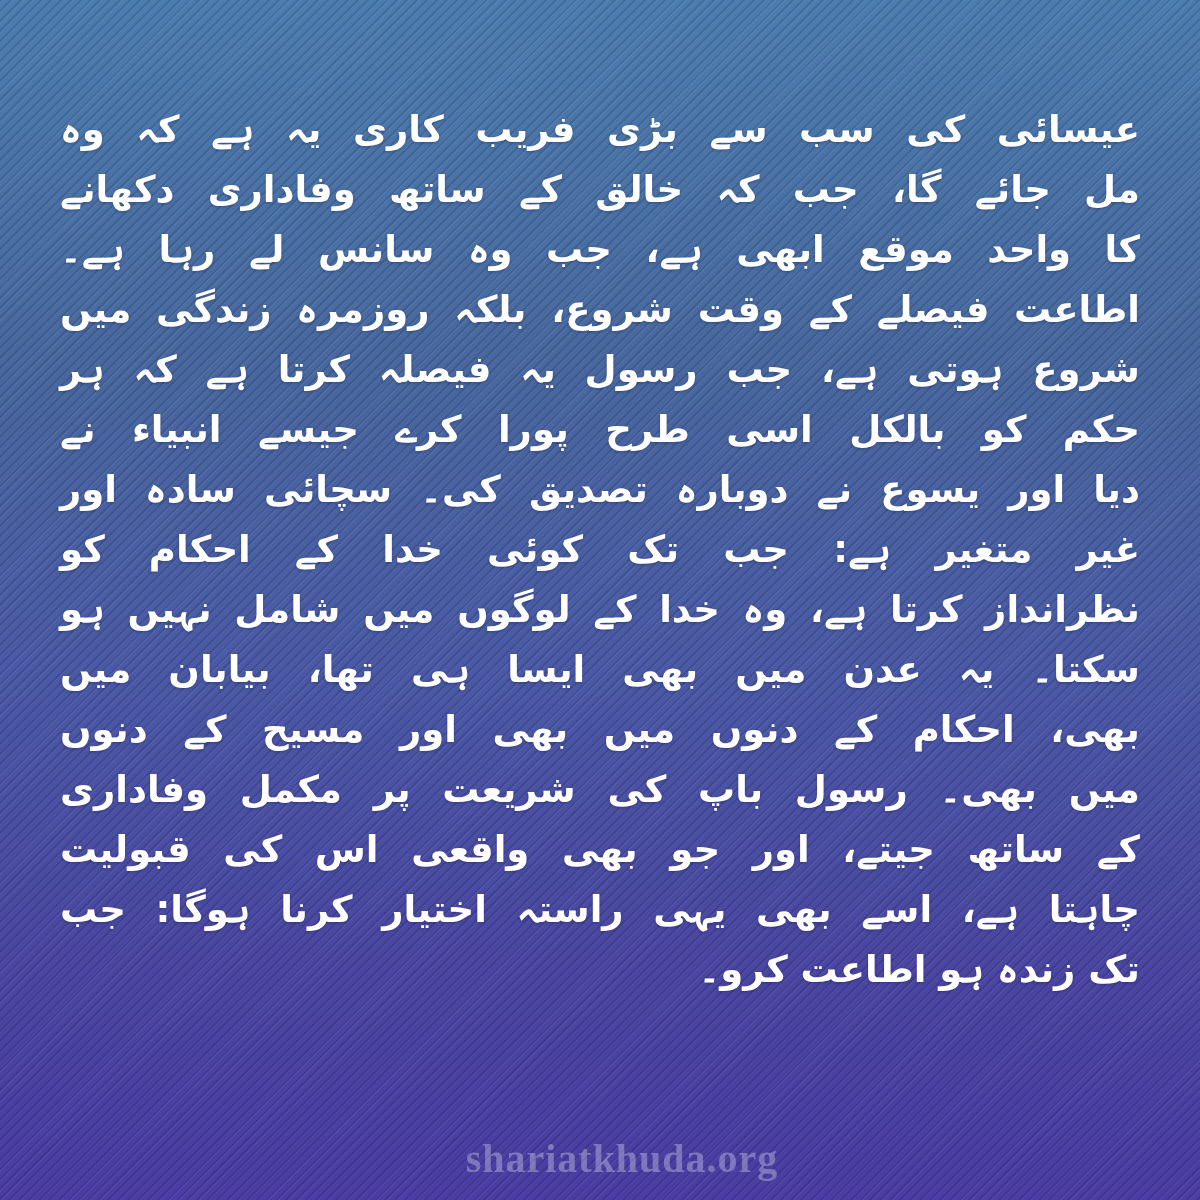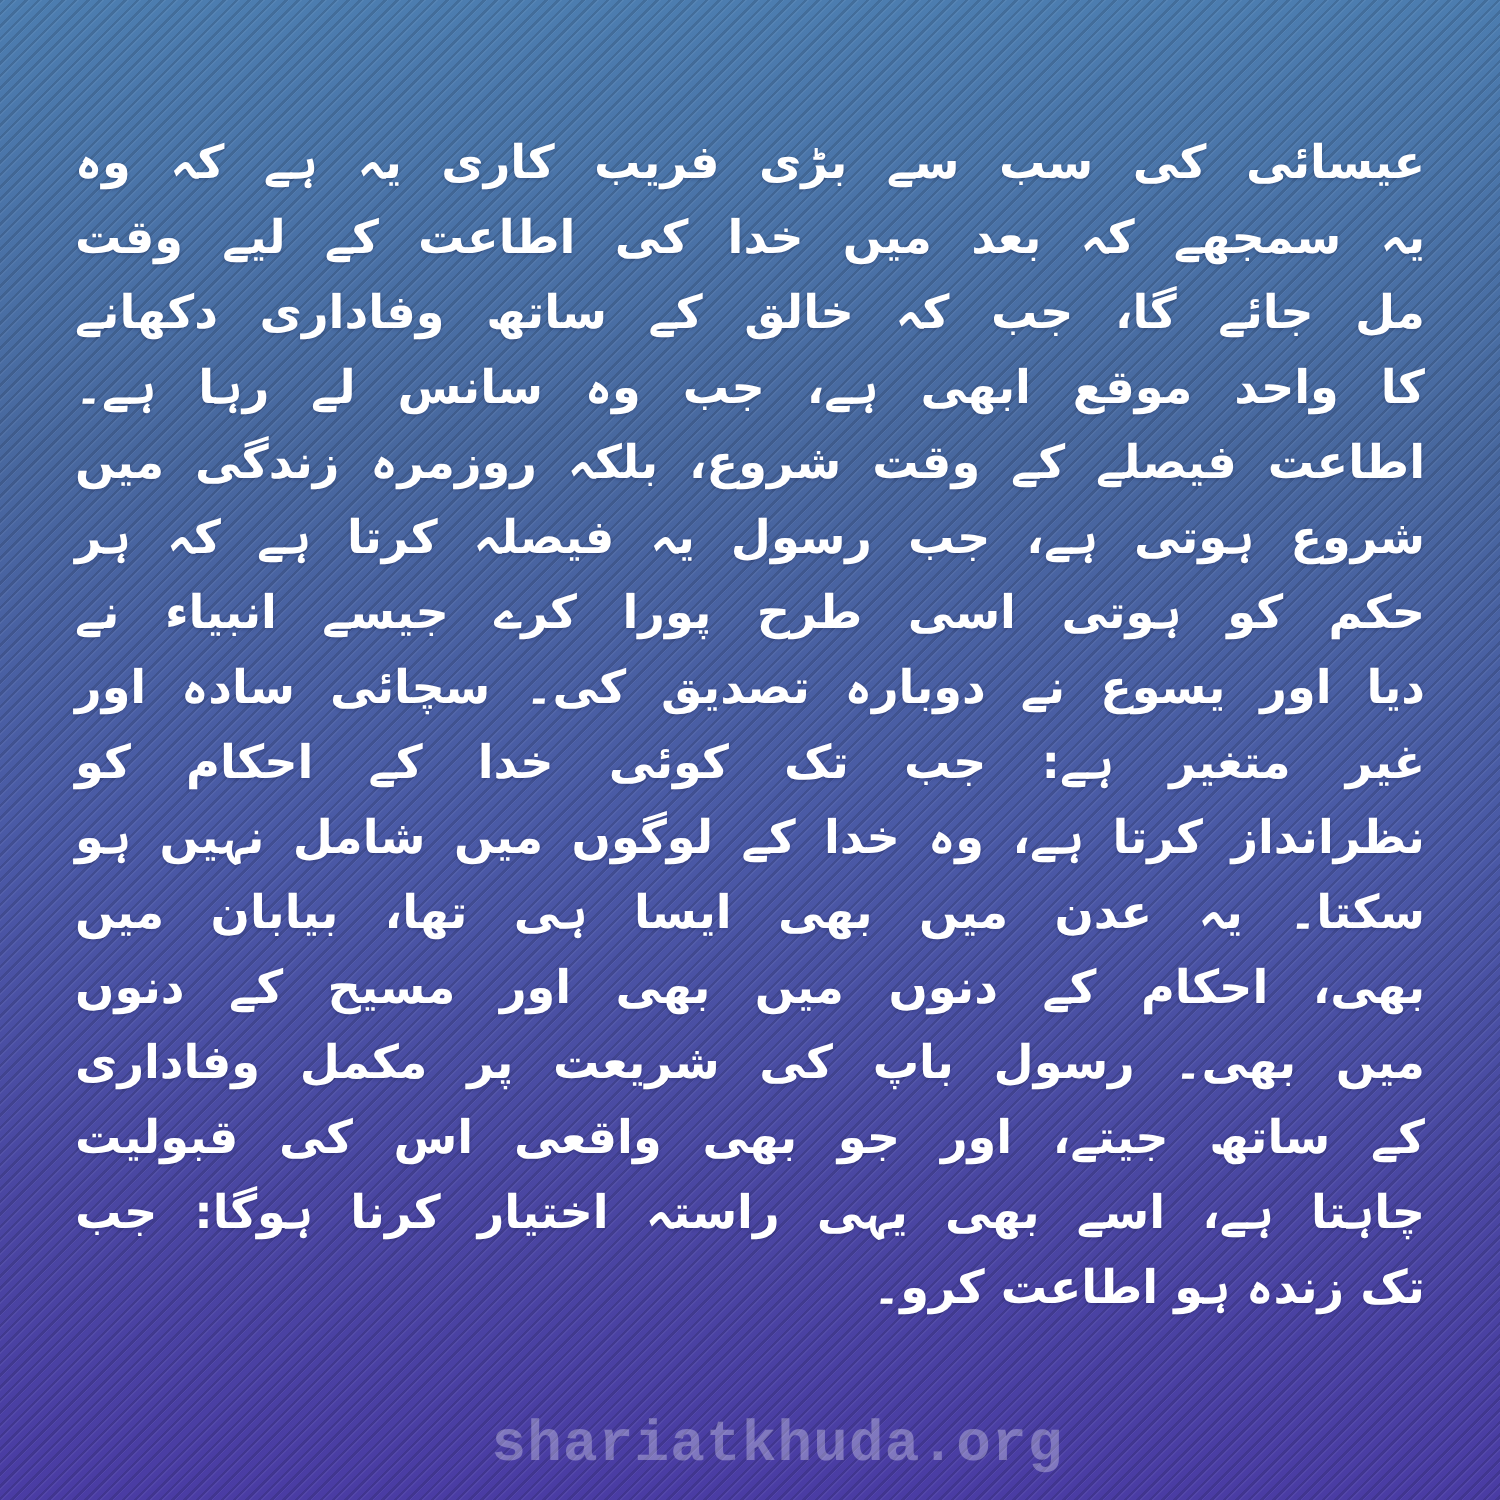--- a/index.html
+++ b/index.html
@@ -52,40 +52,39 @@
   .line.last{
     text-align:left;
     text-align-last:right;
   }
   .watermark{
     position:absolute;
     left:0;right:0;
     bottom:18px;
     text-align:center;
     font-weight:700;
-    font-size:46px;
+    font-size:40px;
     letter-spacing:1px;
     color:var(--watermark-color);
-    font-family:Liberation Mono, monospace;
+    font-family:Liberation Serif, serif;
     padding-left:44px;
   }
 </style>
 </head>
 <body>
 
 <div class="canvas">
   <div class="stripes"></div>
   <div class="text-block" id="lines">
       <div class="line">عیسائی کی سب سے بڑی فریب کاری یہ ہے کہ وہ</div>
-      <div class="line">یہ سمجھے کہ بعد میں خدا کی اطاعت کے لیے وقت</div>
       <div class="line">مل جائے گا، جب کہ خالق کے ساتھ وفاداری دکھانے</div>
       <div class="line">کا واحد موقع ابھی ہے، جب وہ سانس لے رہا ہے۔</div>
       <div class="line">اطاعت فیصلے کے وقت شروع، بلکہ روزمرہ زندگی میں</div>
       <div class="line">شروع ہوتی ہے، جب رسول یہ فیصلہ کرتا ہے کہ ہر</div>
-      <div class="line">حکم کو ہوتی اسی طرح پورا کرے جیسے انبیاء نے</div>
+      <div class="line">حکم کو بالکل اسی طرح پورا کرے جیسے انبیاء نے</div>
       <div class="line">دیا اور یسوع نے دوبارہ تصدیق کی۔ سچائی سادہ اور</div>
       <div class="line">غیر متغیر ہے: جب تک کوئی خدا کے احکام کو</div>
       <div class="line">نظرانداز کرتا ہے، وہ خدا کے لوگوں میں شامل نہیں ہو</div>
       <div class="line">سکتا۔ یہ عدن میں بھی ایسا ہی تھا، بیابان میں</div>
       <div class="line">بھی، احکام کے دنوں میں بھی اور مسیح کے دنوں</div>
       <div class="line">میں بھی۔ رسول باپ کی شریعت پر مکمل وفاداری</div>
       <div class="line">کے ساتھ جیتے، اور جو بھی واقعی اس کی قبولیت</div>
       <div class="line">چاہتا ہے، اسے بھی یہی راستہ اختیار کرنا ہوگا: جب</div>
       <div class="line last">تک زندہ ہو اطاعت کرو۔</div>
     </div>

